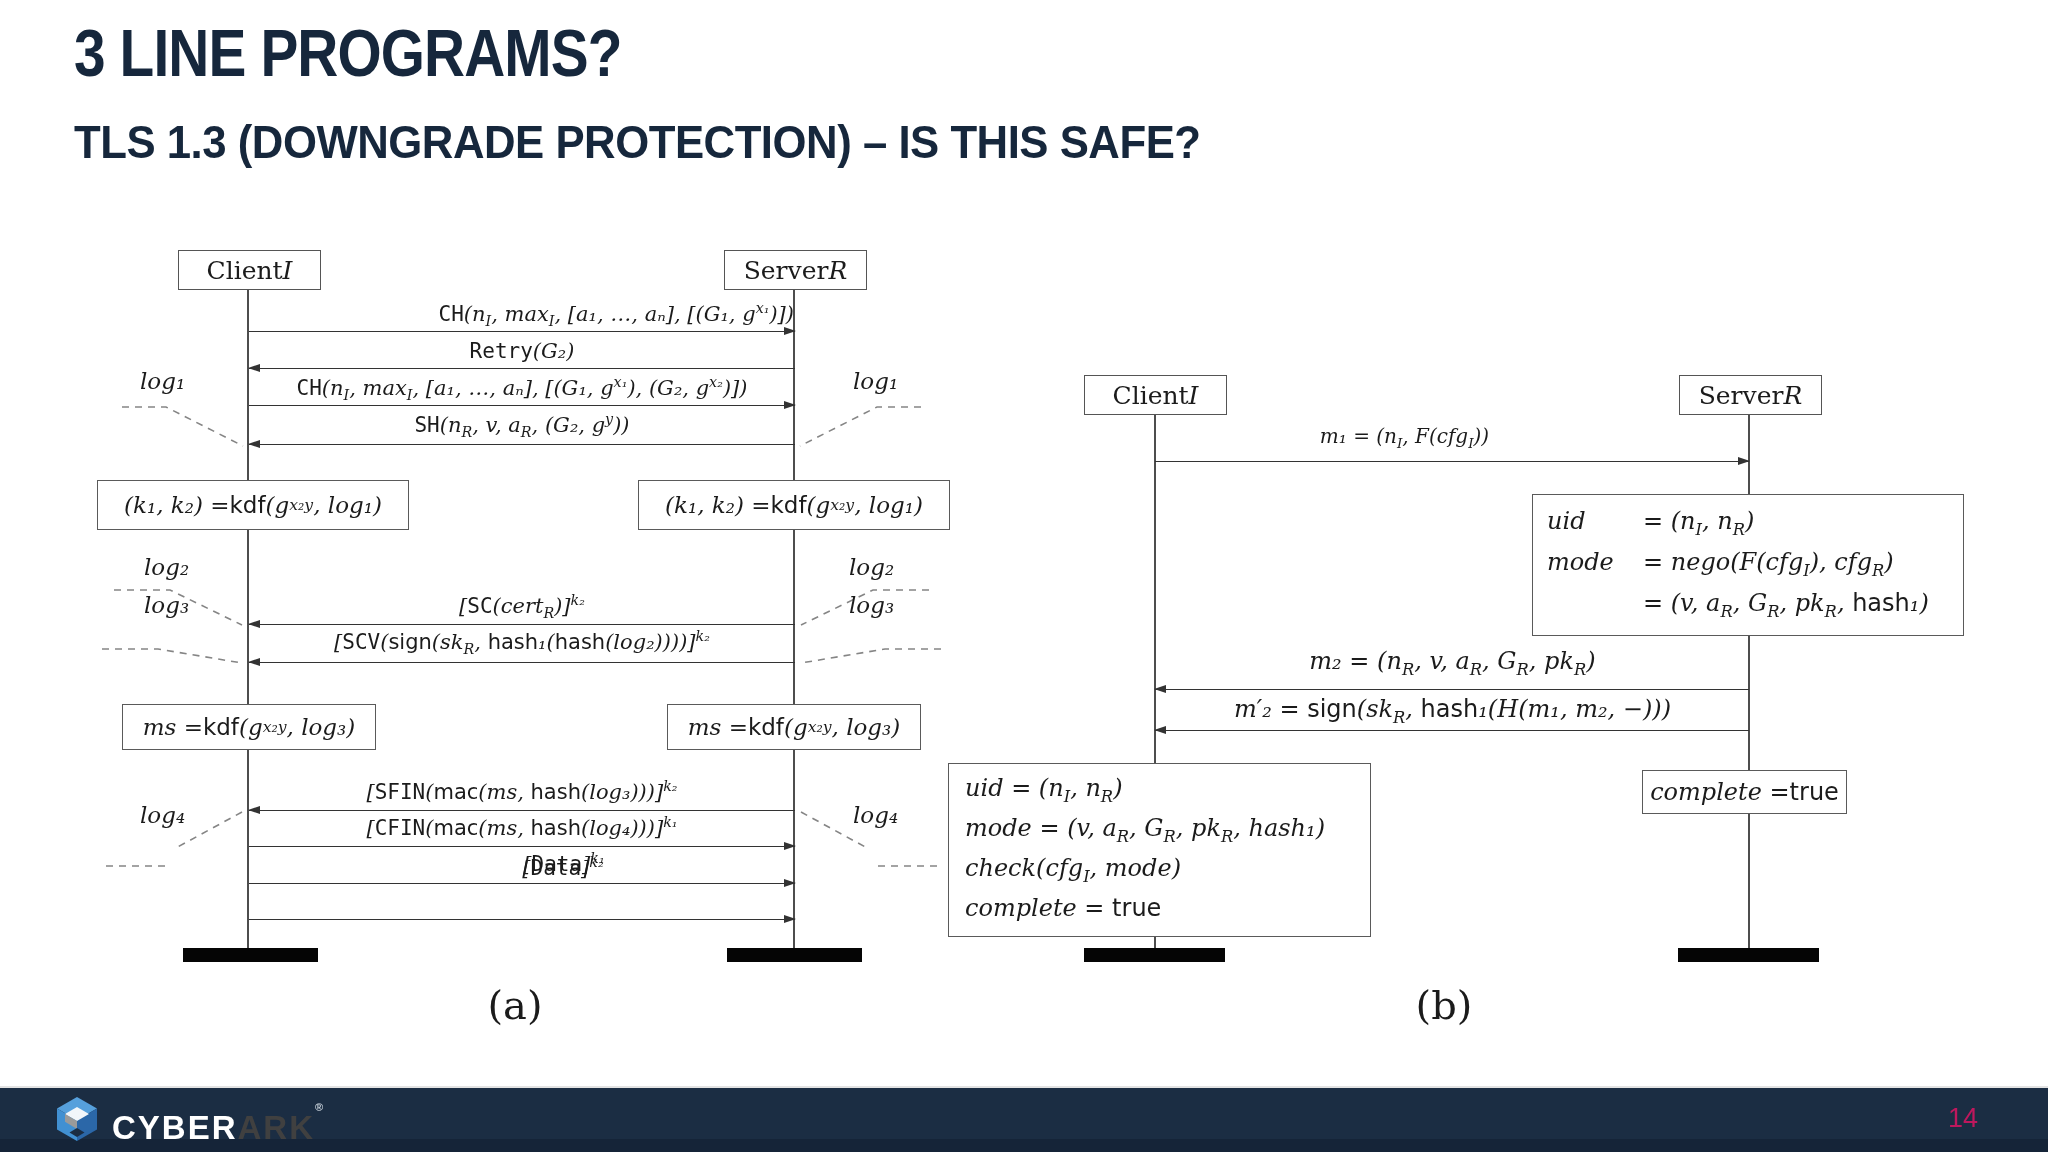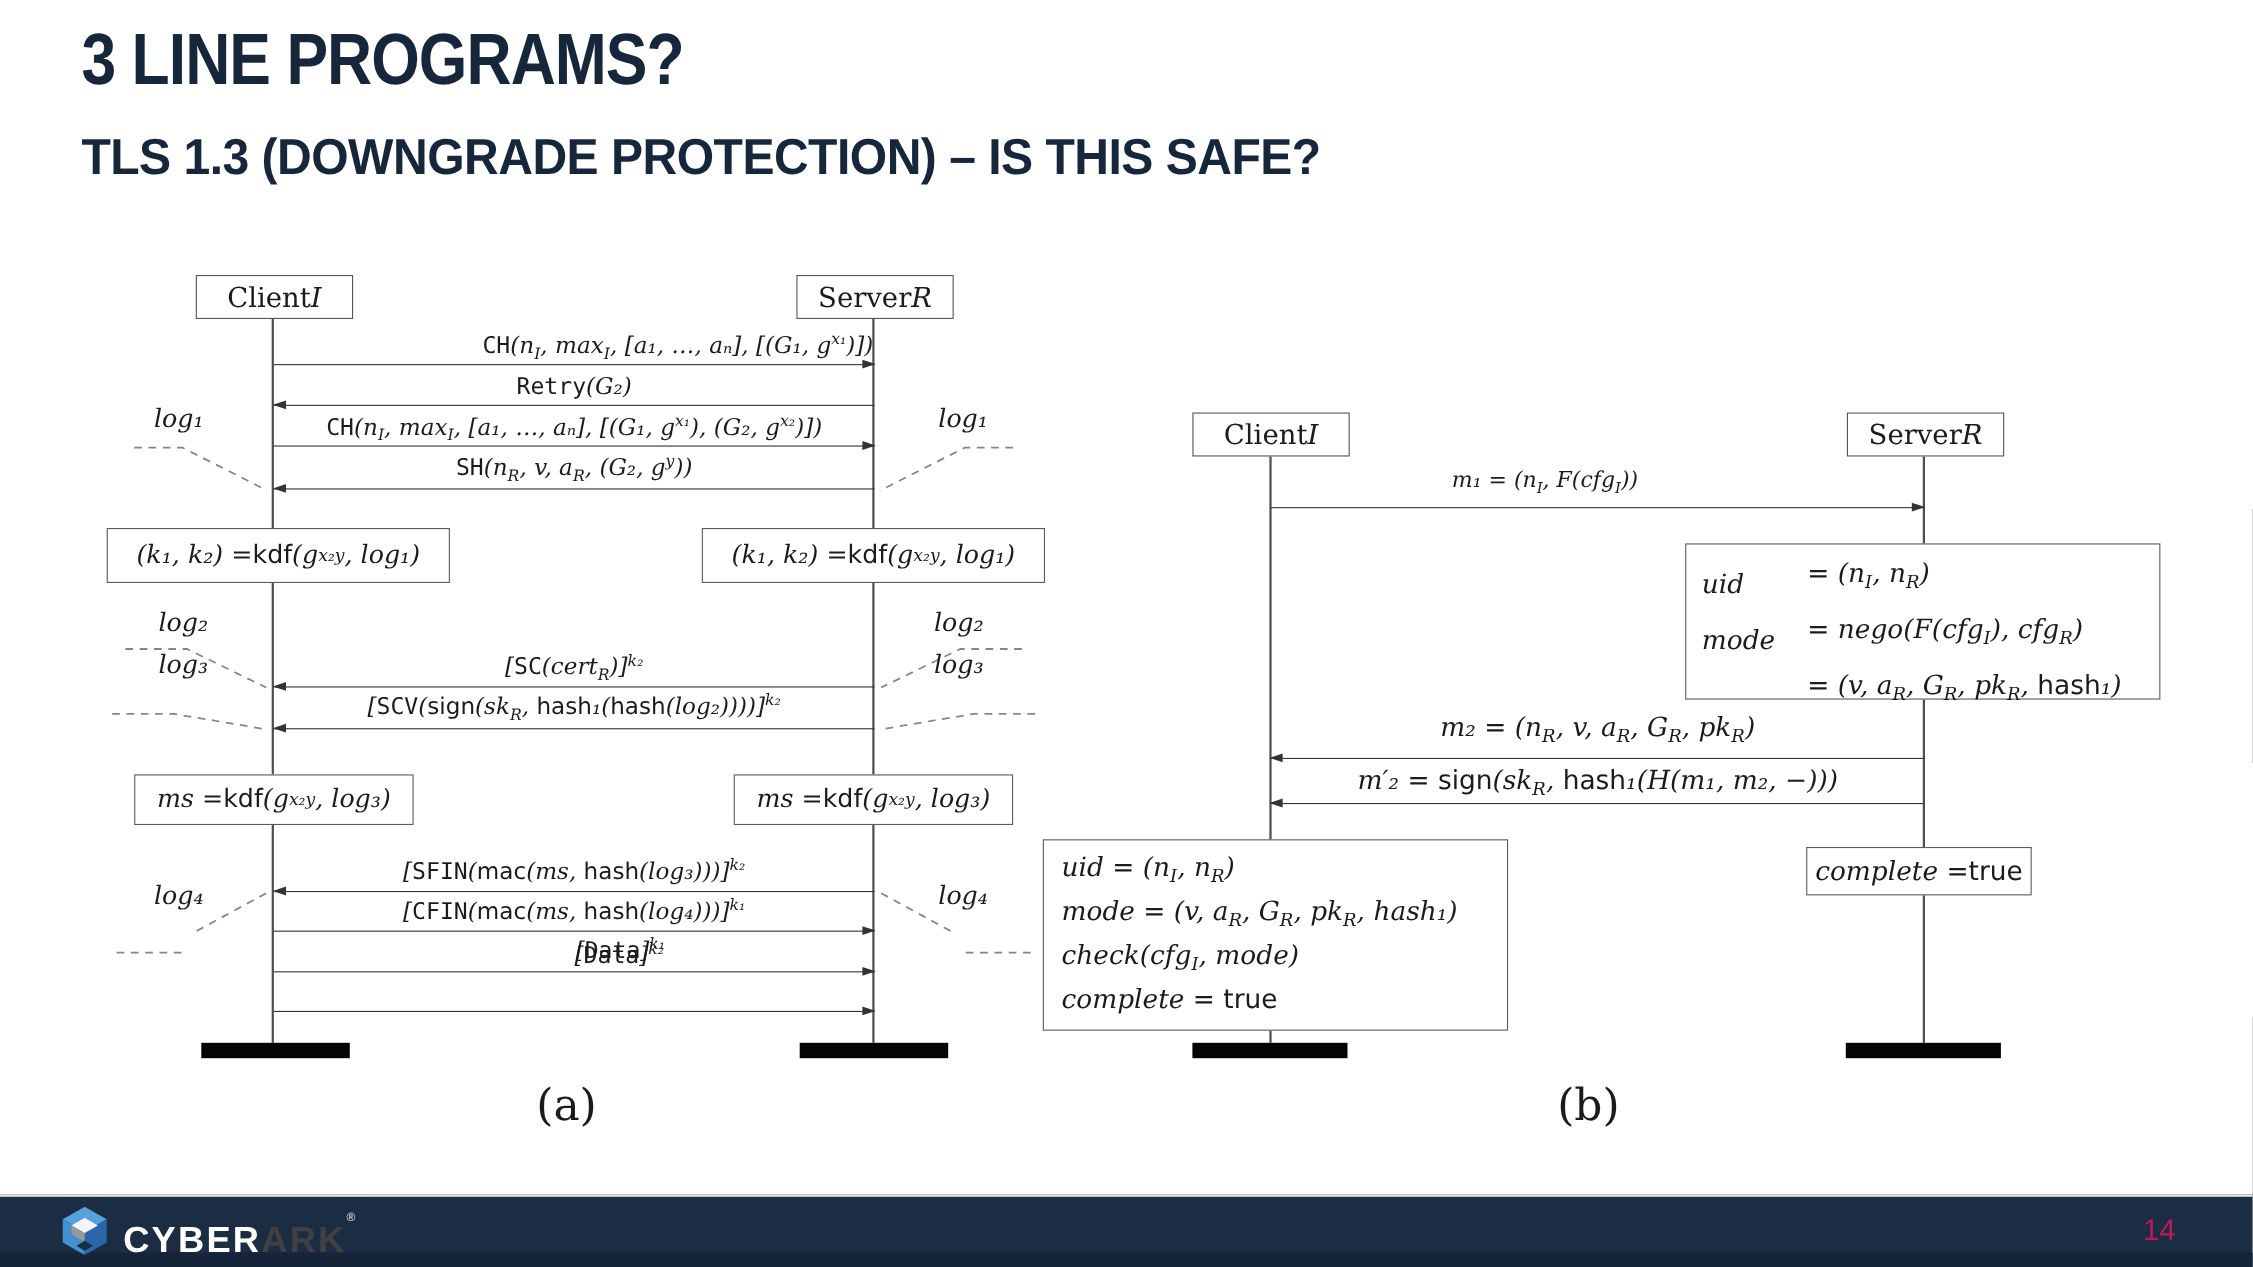--- a/index.html
+++ b/index.html
@@ -28,21 +28,21 @@
        border-top:4.4px solid transparent;border-bottom:4.4px solid transparent;}
   .arrow.right::after{right:-1px;border-left:12px solid #333;}
   .arrow.left::after{left:-1px;border-right:12px solid #333;}
   .endbar{position:absolute;height:14px;background:#050505;z-index:4;}
   .loglabel{position:absolute;font-size:23px;font-style:italic;z-index:2;}
   .caption{position:absolute;width:90px;text-align:center;font-size:40px;font-style:normal;}
   .statebox{position:absolute;border:1.4px solid #5a5a5a;background:#fff;z-index:3;
             font-size:24px;font-style:italic;}
   .statebox .line{padding:0 16px;line-height:40px;white-space:nowrap;}
   .statebox .row{display:flex;line-height:41px;padding:0 14px;white-space:nowrap;}
-  .statebox .var{width:96px;flex:0 0 auto;margin-top:10px;}
+  .statebox .var{width:96px;flex:0 0 auto;}
   
   .tt{font-family:"DejaVu Sans Mono",monospace;font-style:normal;}
   .sf{font-family:"DejaVu Sans",sans-serif;font-style:normal;}
   .itx{font-style:italic;}
   sup,sub{font-size:68%;line-height:0;}
   svg.overlay{position:absolute;left:0;top:0;z-index:1;pointer-events:none;}
   
   .footer{position:absolute;left:0;top:1086px;width:2048px;height:66px;background:#1b2d43;
           border-top:2px solid #e3e3e3;z-index:5;}
   .footer-strip{position:absolute;left:0;top:1139px;width:2048px;height:13px;background:#152438;z-index:6;}

